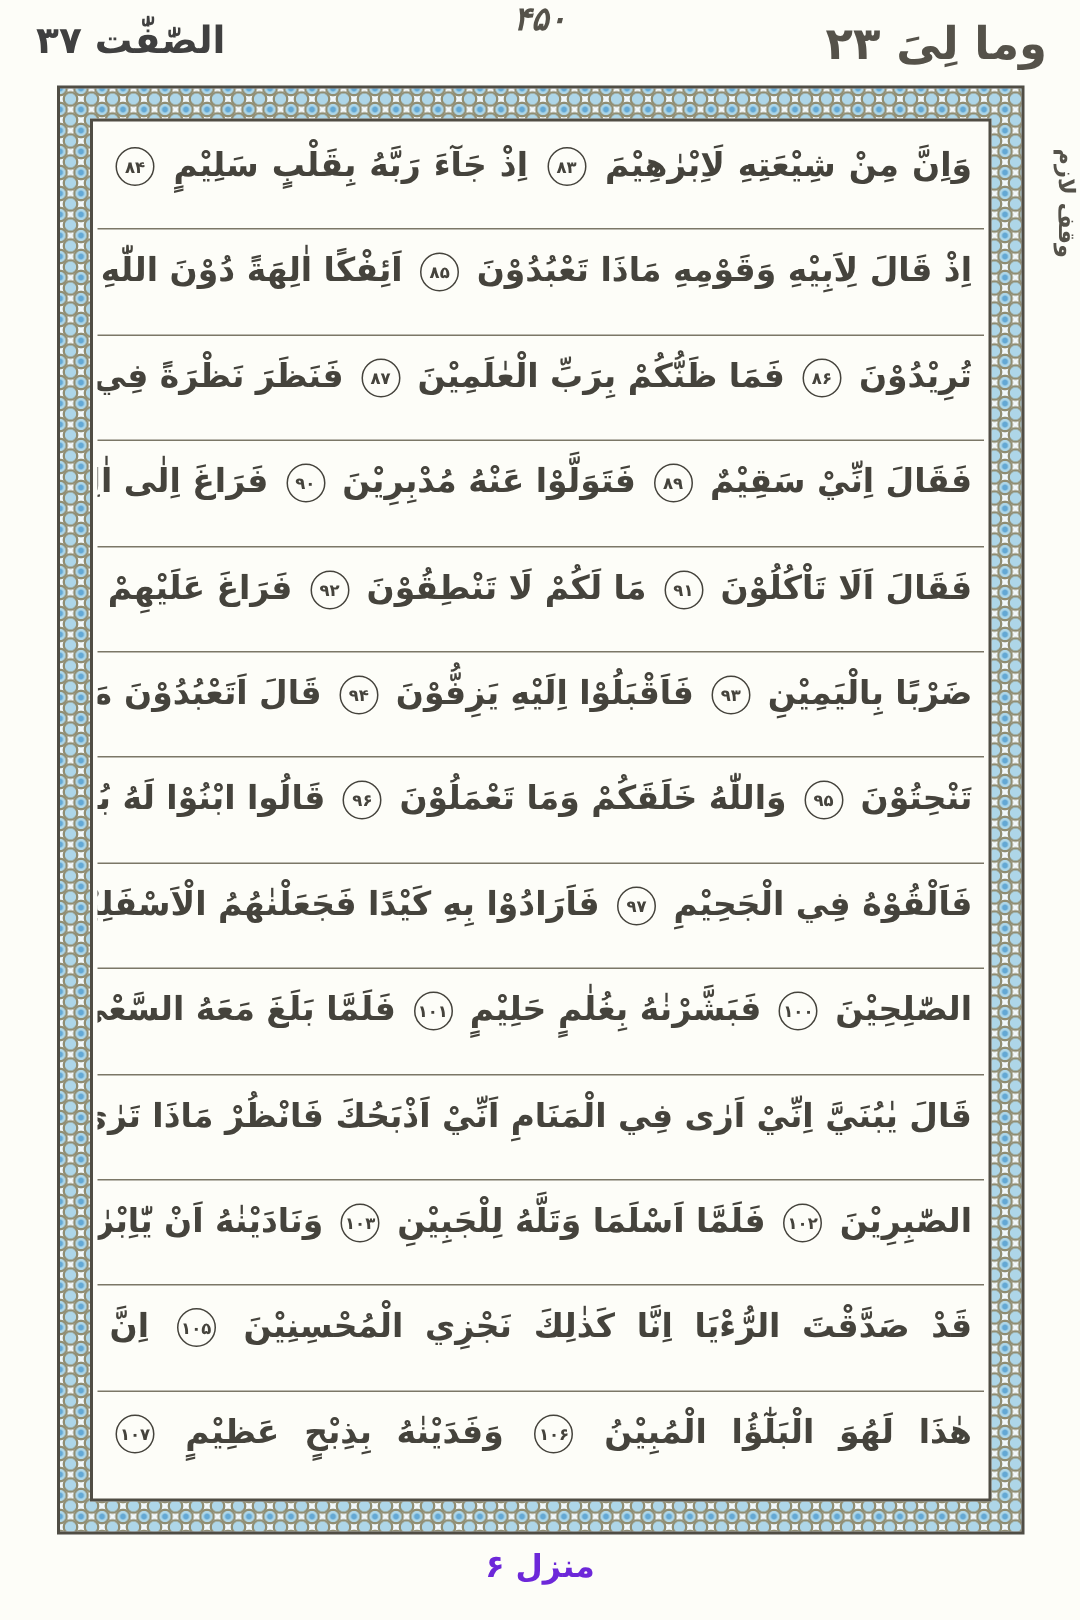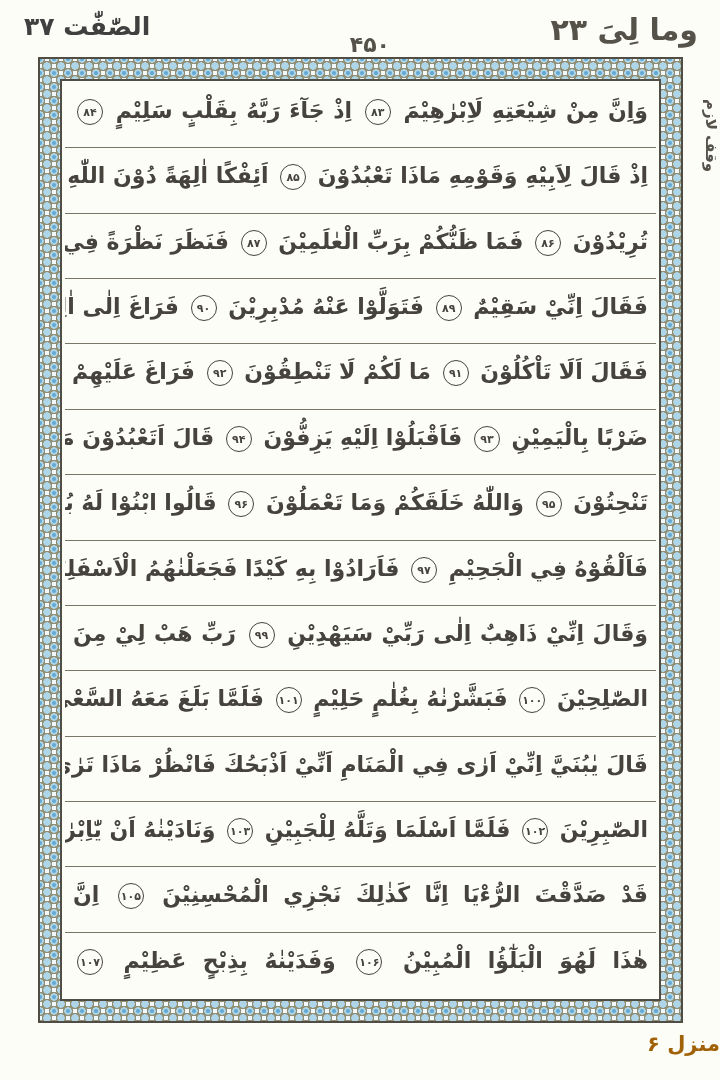--- a/index.html
+++ b/index.html
@@ -5,21 +5,21 @@
   html,body{margin:0;padding:0;}
   body{
     width:720px;height:1080px;position:relative;overflow:hidden;
     background:#fdfdf8;
     font-family:"DejaVu Sans",sans-serif;
     color:#45433c;
   }
   
   .hdr{position:absolute;top:0;left:0;right:0;height:54px;}
   .hdr-juz{position:absolute;top:12px;right:22px;font-size:30px;font-weight:bold;color:#55524a;}
-  .hdr-page{position:absolute;top:32px;left:330px;width:60px;font-size:22px;font-weight:bold;color:#55524a;}
+  .hdr-page{position:absolute;top:1px;left:330px;width:60px;text-align:center;font-size:22px;font-weight:bold;color:#55524a;font-style:italic;}
   .hdr-surah{position:absolute;top:12px;left:24px;font-size:25px;font-weight:bold;color:#404040;}
   
   .frame-outer{
     position:absolute;left:38px;top:57px;width:645px;height:966px;
     border:2px solid #504d44;
     background-color:#f2f8fb;
     background-image:
       radial-gradient(circle,#64a8d4 1.5px,transparent 2.5px),
       radial-gradient(circle,#aed6e8 3.5px,#908d72 4px,#908d72 5px,transparent 5.5px),
       radial-gradient(circle,#aed6e8 3.5px,#908d72 4px,#908d72 5px,transparent 5.5px);
@@ -70,21 +70,21 @@
   
   .margin-note{
     position:absolute;right:0;top:66px;width:30px;height:140px;
     writing-mode:vertical-rl;
     font-size:15px;font-weight:bold;color:#55524a;
     text-align:center;letter-spacing:2px;
   }
   
   .footer{
     position:absolute;left:0;right:0;top:1032px;
-    font-size:21px;font-weight:bold;color:#a16207;
+    text-align:center;font-size:21px;font-weight:bold;color:#6d28d9;
   }
 </style>
 </head>
 <body>
 
 <div class="hdr">
   <span class="hdr-juz">وما لِىَ ۲۳</span>
   <span class="hdr-page">۴۵۰</span>
   <span class="hdr-surah">الصّٰفّٰت ۳۷</span>
 </div>
@@ -93,21 +93,20 @@
   <div class="frame-inner">
     <div class="text-block">
         <div class="qline"><span class="seg">وَاِنَّ مِنْ شِيْعَتِهِ لَاِبْرٰهِيْمَ</span> <span class="medallion">۸۳</span> <span class="seg">اِذْ جَآءَ رَبَّهُ بِقَلْبٍ سَلِيْمٍ</span> <span class="medallion">۸۴</span></div>
         <div class="qline"><span class="seg">اِذْ قَالَ لِاَبِيْهِ وَقَوْمِهِ مَاذَا تَعْبُدُوْنَ</span> <span class="medallion">۸۵</span> <span class="seg">اَئِفْكًا اٰلِهَةً دُوْنَ اللّٰهِ</span></div>
         <div class="qline"><span class="seg">تُرِيْدُوْنَ</span> <span class="medallion">۸۶</span> <span class="seg">فَمَا ظَنُّكُمْ بِرَبِّ الْعٰلَمِيْنَ</span> <span class="medallion">۸۷</span> <span class="seg">فَنَظَرَ نَظْرَةً فِي النُّجُوْمِ</span> </div>
         <div class="qline"><span class="seg">فَقَالَ اِنِّيْ سَقِيْمٌ</span> <span class="medallion">۸۹</span> <span class="seg">فَتَوَلَّوْا عَنْهُ مُدْبِرِيْنَ</span> <span class="medallion">۹۰</span> <span class="seg">فَرَاغَ اِلٰى اٰلِهَتِهِمْ</span></div>
         <div class="qline"><span class="seg">فَقَالَ اَلَا تَاْكُلُوْنَ</span> <span class="medallion">۹۱</span> <span class="seg">مَا لَكُمْ لَا تَنْطِقُوْنَ</span> <span class="medallion">۹۲</span> <span class="seg">فَرَاغَ عَلَيْهِمْ</span></div>
         <div class="qline"><span class="seg">ضَرْبًا بِالْيَمِيْنِ</span> <span class="medallion">۹۳</span> <span class="seg">فَاَقْبَلُوْا اِلَيْهِ يَزِفُّوْنَ</span> <span class="medallion">۹۴</span> <span class="seg">قَالَ اَتَعْبُدُوْنَ مَا</span></div>
         <div class="qline"><span class="seg">تَنْحِتُوْنَ</span> <span class="medallion">۹۵</span> <span class="seg">وَاللّٰهُ خَلَقَكُمْ وَمَا تَعْمَلُوْنَ</span> <span class="medallion">۹۶</span> <span class="seg">قَالُوا ابْنُوْا لَهُ بُنْيَانًا</span></div>
         <div class="qline"><span class="seg">فَاَلْقُوْهُ فِي الْجَحِيْمِ</span> <span class="medallion">۹۷</span> <span class="seg">فَاَرَادُوْا بِهِ كَيْدًا فَجَعَلْنٰهُمُ الْاَسْفَلِيْنَ</span> </div>
-        <div class="qline"><span class="seg">وَقَالَ اِنِّيْ ذَاهِبٌ اِلٰى رَبِّيْ سَيَهْدِيْنِ</span> <span class="medallion">۹۹</span> <span class="seg">رَبِّ هَبْ لِيْ مِنَ</span></div>
         <div class="qline"><span class="seg">الصّٰلِحِيْنَ</span> <span class="medallion">۱۰۰</span> <span class="seg">فَبَشَّرْنٰهُ بِغُلٰمٍ حَلِيْمٍ</span> <span class="medallion">۱۰۱</span> <span class="seg">فَلَمَّا بَلَغَ مَعَهُ السَّعْيَ</span></div>
         <div class="qline"><span class="seg">قَالَ يٰبُنَيَّ اِنِّيْ اَرٰى فِي الْمَنَامِ اَنِّيْ اَذْبَحُكَ فَانْظُرْ مَاذَا تَرٰى</span></div>
         <div class="qline"><span class="seg">الصّٰبِرِيْنَ</span> <span class="medallion">۱۰۲</span> <span class="seg">فَلَمَّا اَسْلَمَا وَتَلَّهُ لِلْجَبِيْنِ</span> <span class="medallion">۱۰۳</span> <span class="seg">وَنَادَيْنٰهُ اَنْ يّٰاِبْرٰهِيْمُ</span> </div>
         <div class="qline"><span class="seg">قَدْ صَدَّقْتَ الرُّءْيَا اِنَّا كَذٰلِكَ نَجْزِي الْمُحْسِنِيْنَ</span> <span class="medallion">۱۰۵</span> <span class="seg">اِنَّ</span></div>
         <div class="qline"><span class="seg">هٰذَا لَهُوَ الْبَلٰٓؤُا الْمُبِيْنُ</span> <span class="medallion">۱۰۶</span> <span class="seg">وَفَدَيْنٰهُ بِذِبْحٍ عَظِيْمٍ</span> <span class="medallion">۱۰۷</span></div>
       </div>
   </div>
 </div>
 
 <div class="margin-note">وقف لازم</div>

